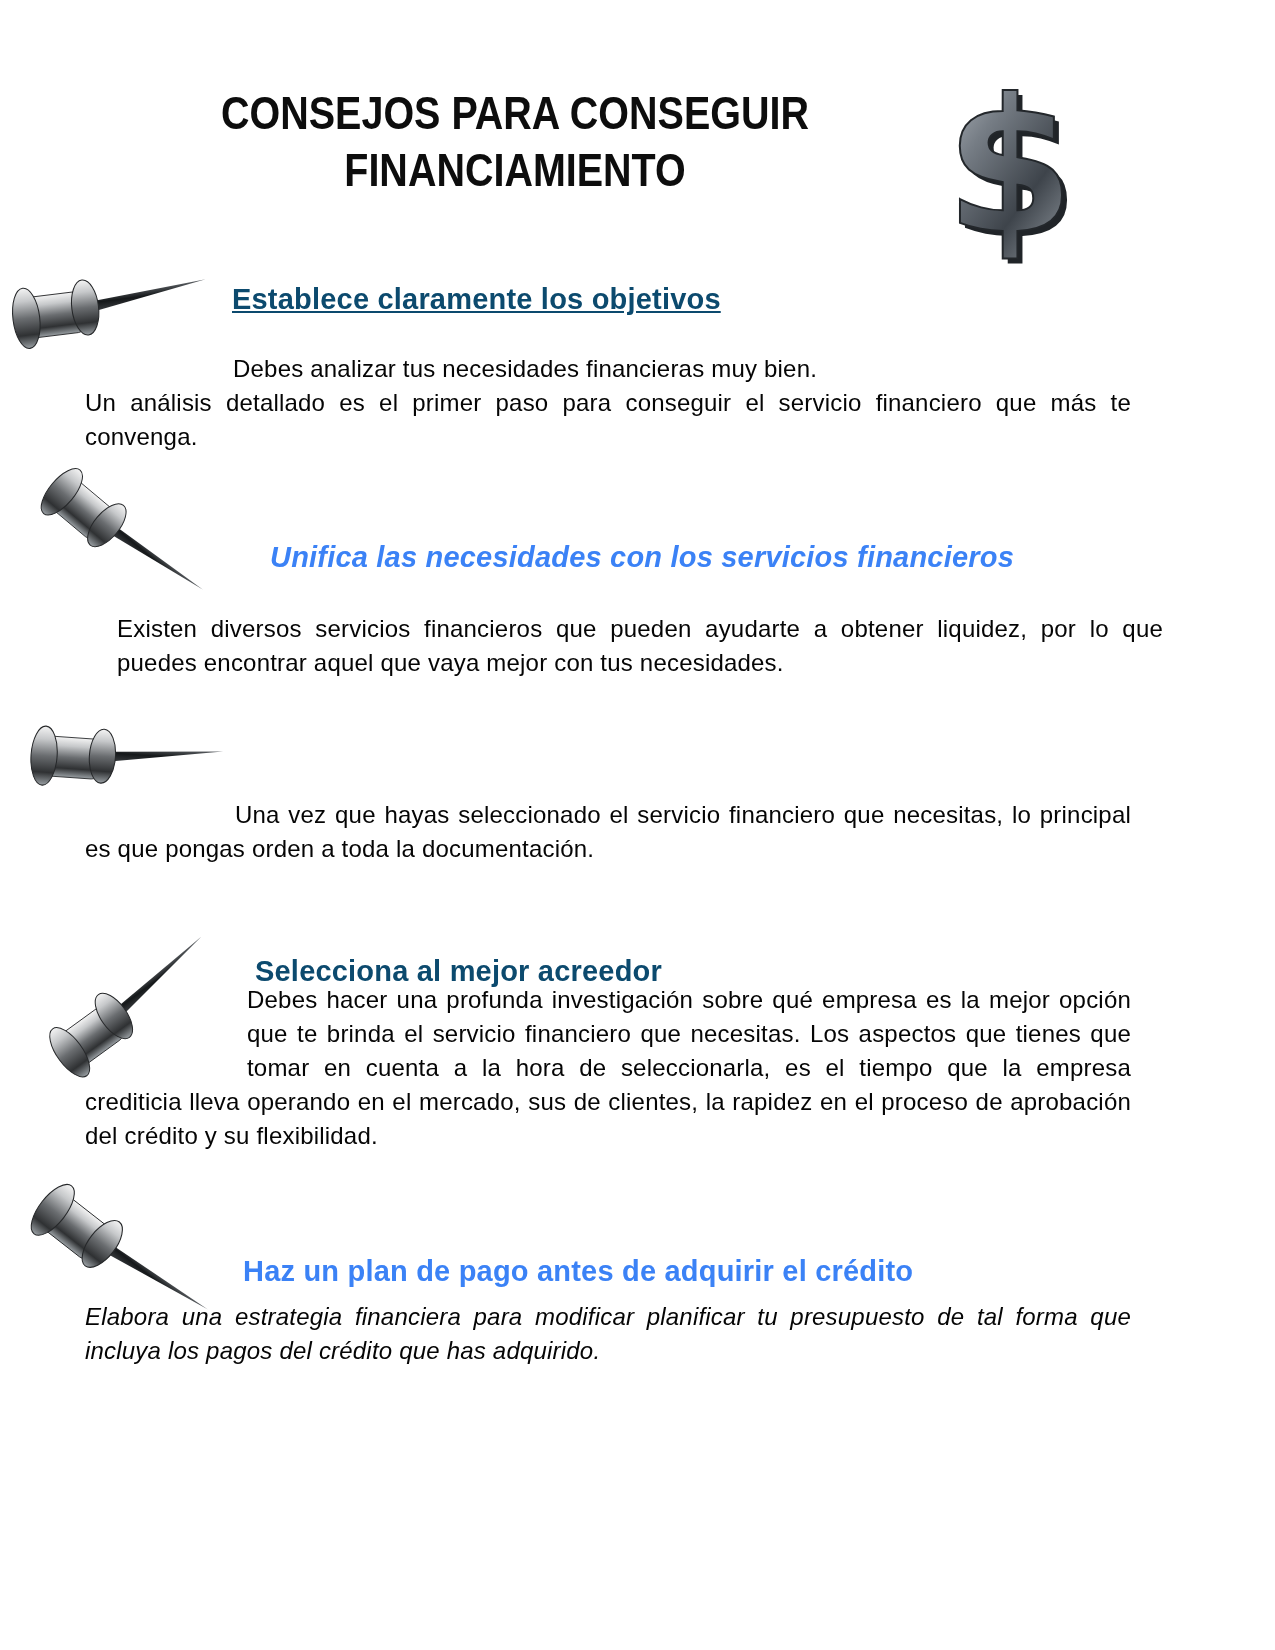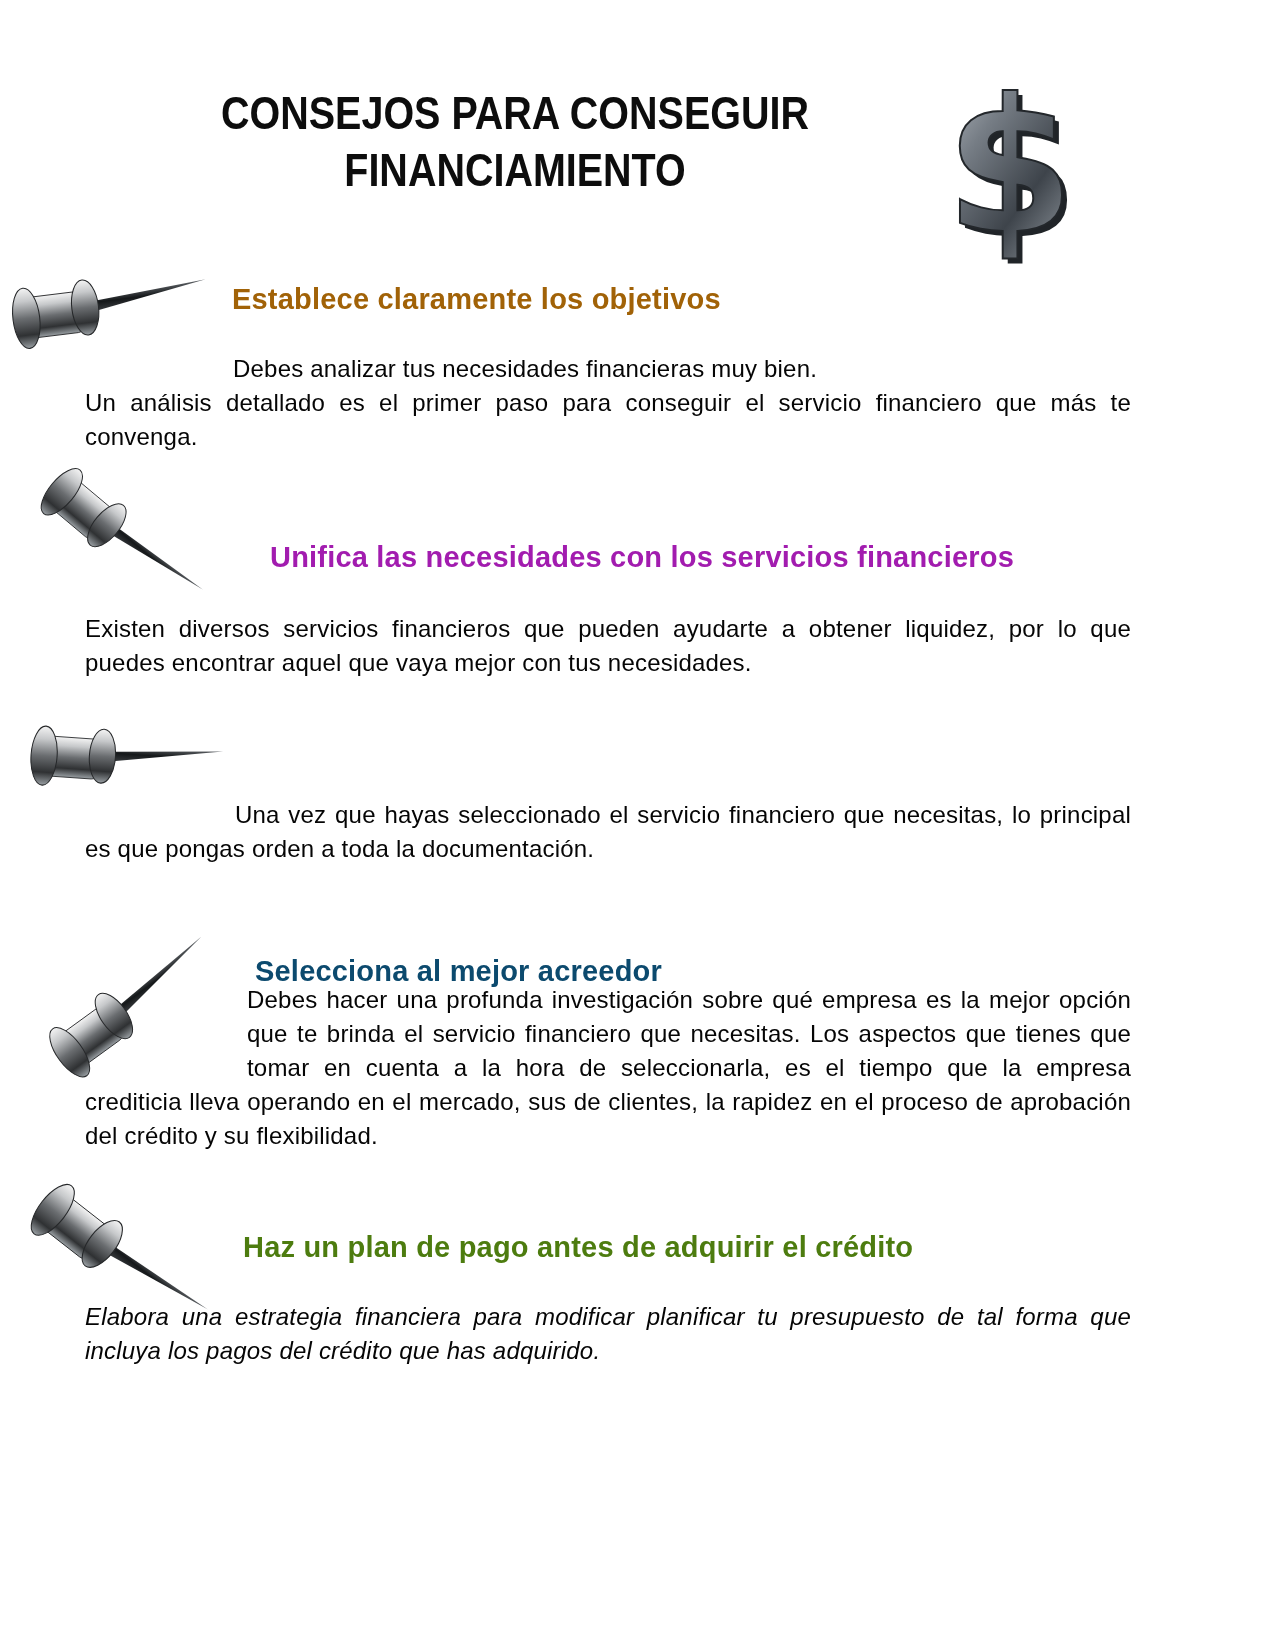--- a/index.html
+++ b/index.html
@@ -38,21 +38,21 @@
   .h4{top:955px;left:255px;}
   .h5{top:1231px;left:243px;}
   .body-text{
     position:absolute;left:85px;width:1046px;
     font-size:24px;line-height:34px;color:#050505;
     text-align:justify;
     letter-spacing:0.2px;
     white-space:pre-line;
   }
   .b1{top:352px;text-indent:148px;}
-  .b2{top:612px;}
+  .b2{top:612px;margin-left:32px;}
   .b3{top:798px;text-indent:150px;}
   .b4{top:983px;white-space:normal;}
   .b5{top:1300px;font-style:italic;}
   .float-spacer{float:left;width:162px;height:72px;}
   .defs-holder{position:absolute;width:0;height:0;overflow:hidden;}
 </style>
 </head>
 <body>
 
 <svg class="defs-holder" aria-hidden="true">
@@ -117,30 +117,30 @@
     <svg viewBox="0 0 230 100">
         <use href="#pushpin"></use>
       </svg>
   </div>
   <div class="pin pin5">
     <svg viewBox="0 0 230 100">
         <use href="#pushpin"></use>
       </svg>
   </div>
 
-  <div class="heading h1" style="color: #a16207;">Establece claramente los objetivos</div>
+  <div class="heading h1" style="color: #0c4a6e; text-decoration: underline;">Establece claramente los objetivos</div>
   <div class="body-text b1">Debes analizar tus necesidades financieras muy bien.
 Un análisis detallado es el primer paso para conseguir el servicio financiero que más te convenga.</div>
 
-  <div class="heading h2" style="color: #a21caf;">Unifica las necesidades con los servicios financieros</div>
+  <div class="heading h2" style="color: #3b82f6; font-style: italic;">Unifica las necesidades con los servicios financieros</div>
   <div class="body-text b2">Existen diversos servicios financieros que pueden ayudarte a obtener liquidez, por lo que puedes encontrar aquel que vaya mejor con tus necesidades.</div>
 
   <div class="body-text b3">Una vez que hayas seleccionado el servicio financiero que necesitas, lo principal es que pongas orden a toda la documentación.</div>
 
   <div class="heading h4" style="color: #0c4a6e;">Selecciona al mejor acreedor</div>
   <div class="body-text b4">
     <span class="float-spacer"></span><span>Debes hacer una profunda investigación sobre qué empresa es la mejor opción que te brinda el servicio financiero que necesitas. Los aspectos que tienes que tomar en cuenta a la hora de seleccionarla, es el tiempo que la empresa crediticia lleva operando en el mercado, sus de clientes, la rapidez en el proceso de aprobación del crédito y su flexibilidad.</span>
   </div>
 
-  <div class="heading h5" style="color: #4d7c0f;">Haz un plan de pago antes de adquirir el crédito</div>
+  <div class="heading h5" style="color: #3b82f6; margin-top: 24px;">Haz un plan de pago antes de adquirir el crédito</div>
   <div class="body-text b5">Elabora una estrategia financiera para modificar planificar tu presupuesto de tal forma que incluya los pagos del crédito que has adquirido.</div>
 
 </div>
 
 </body></html>

